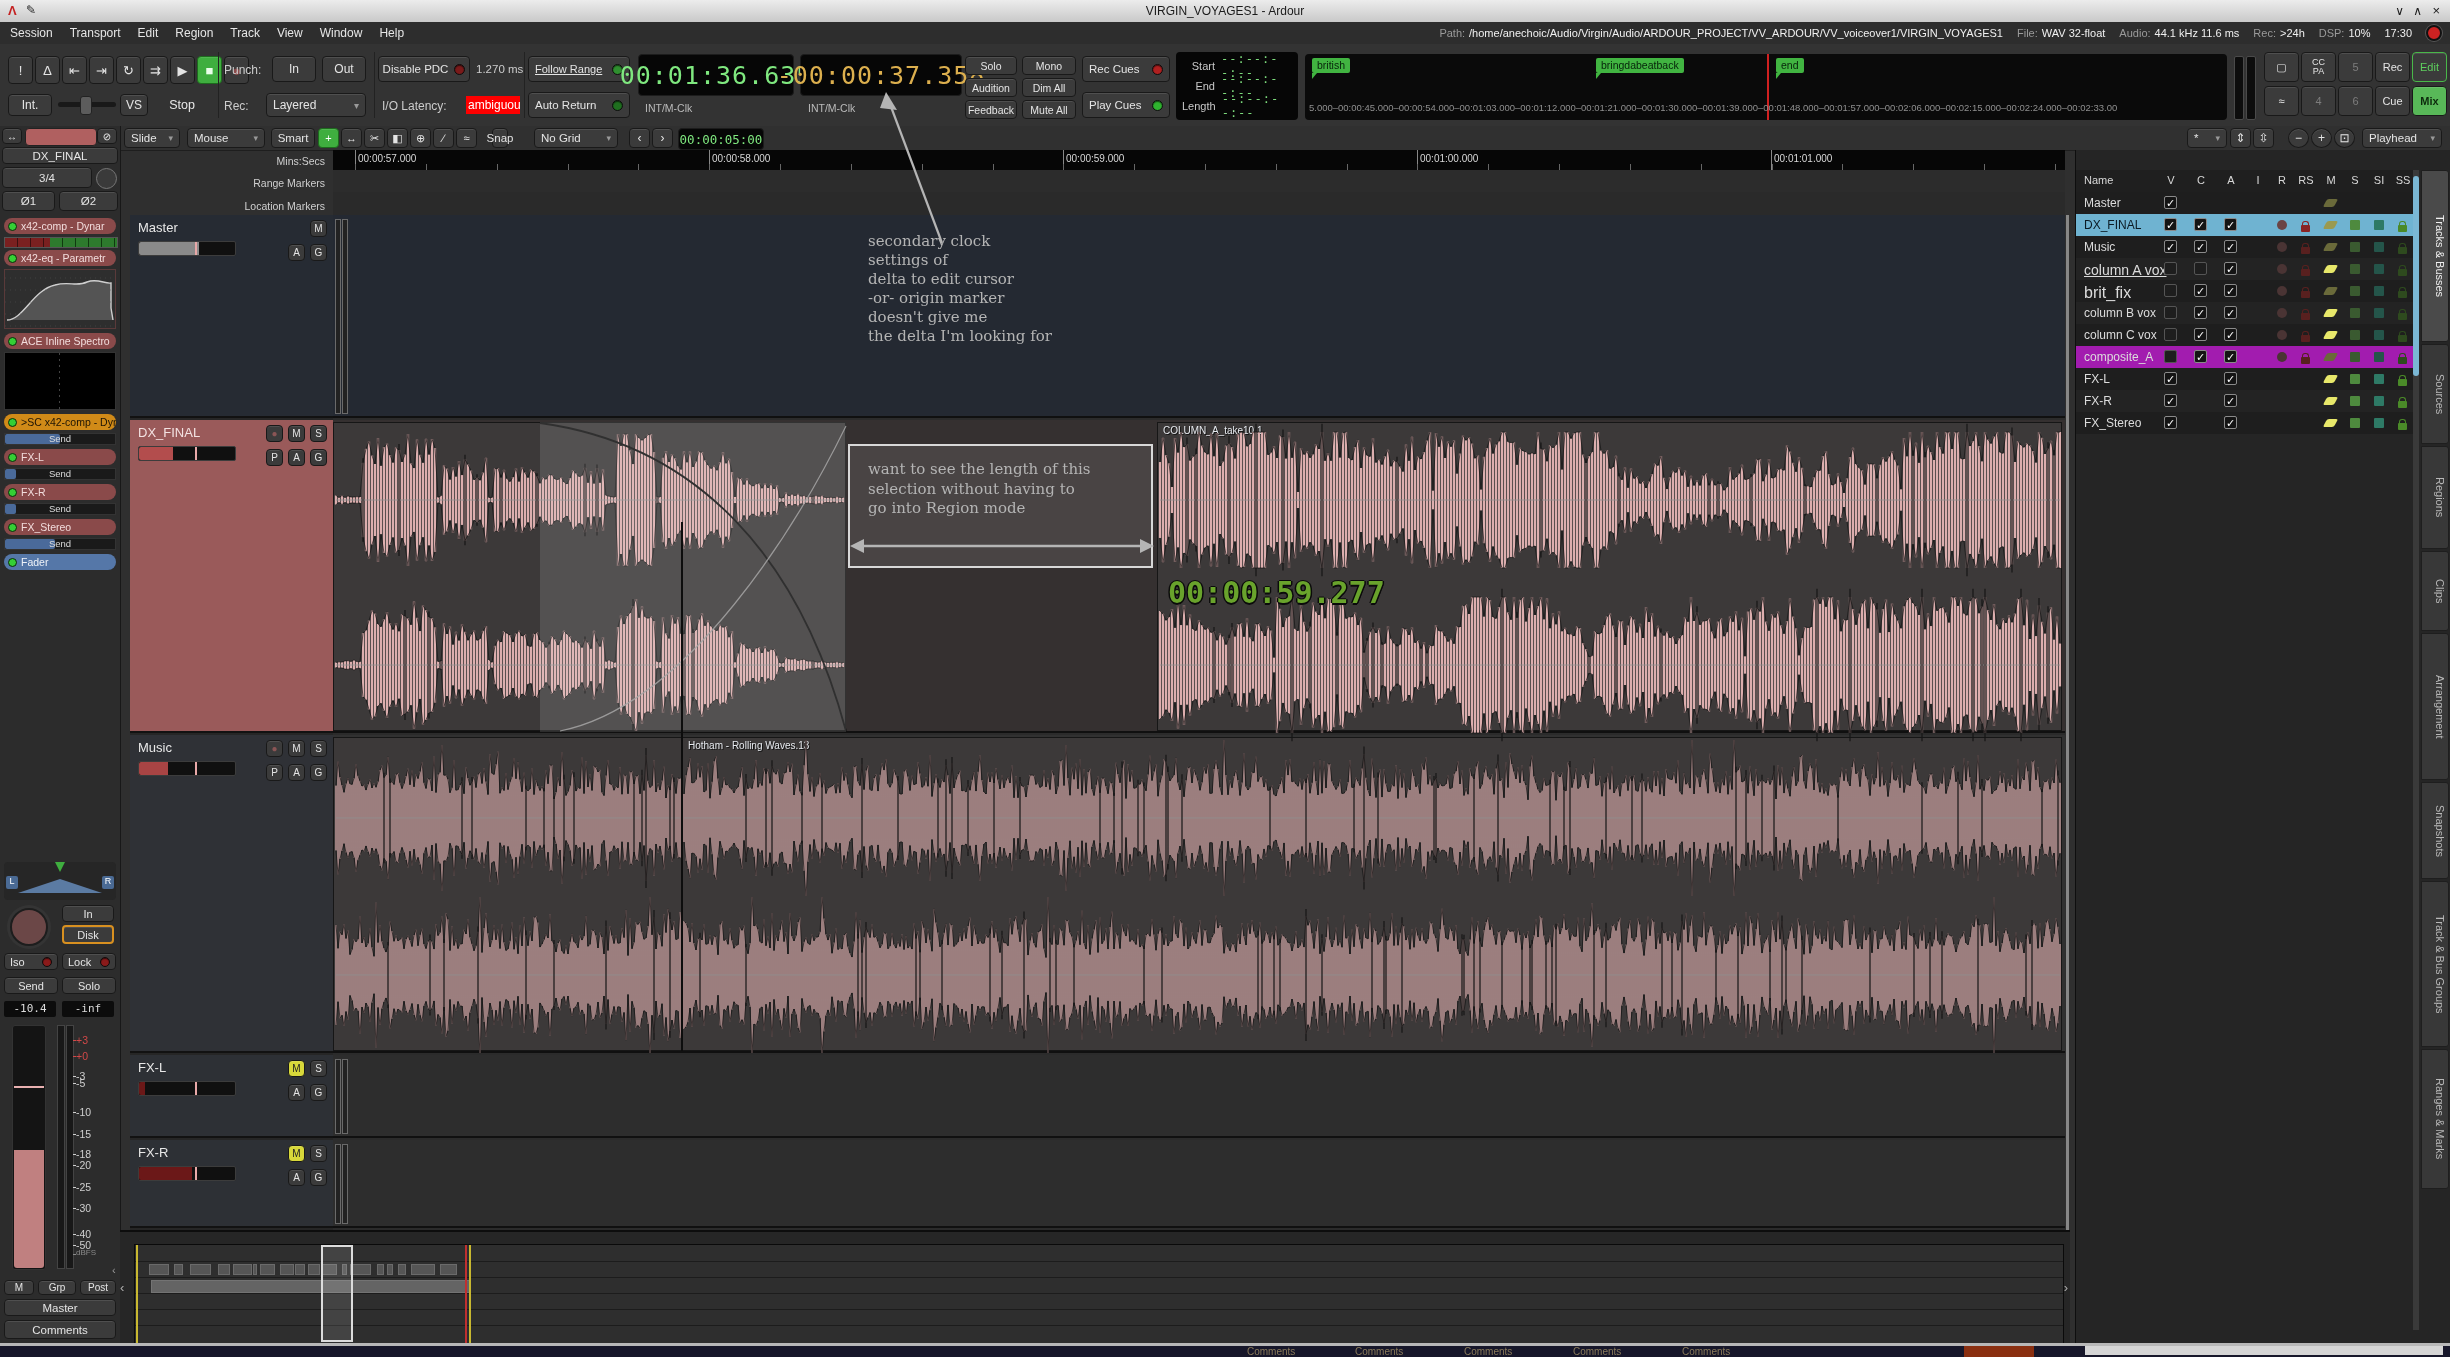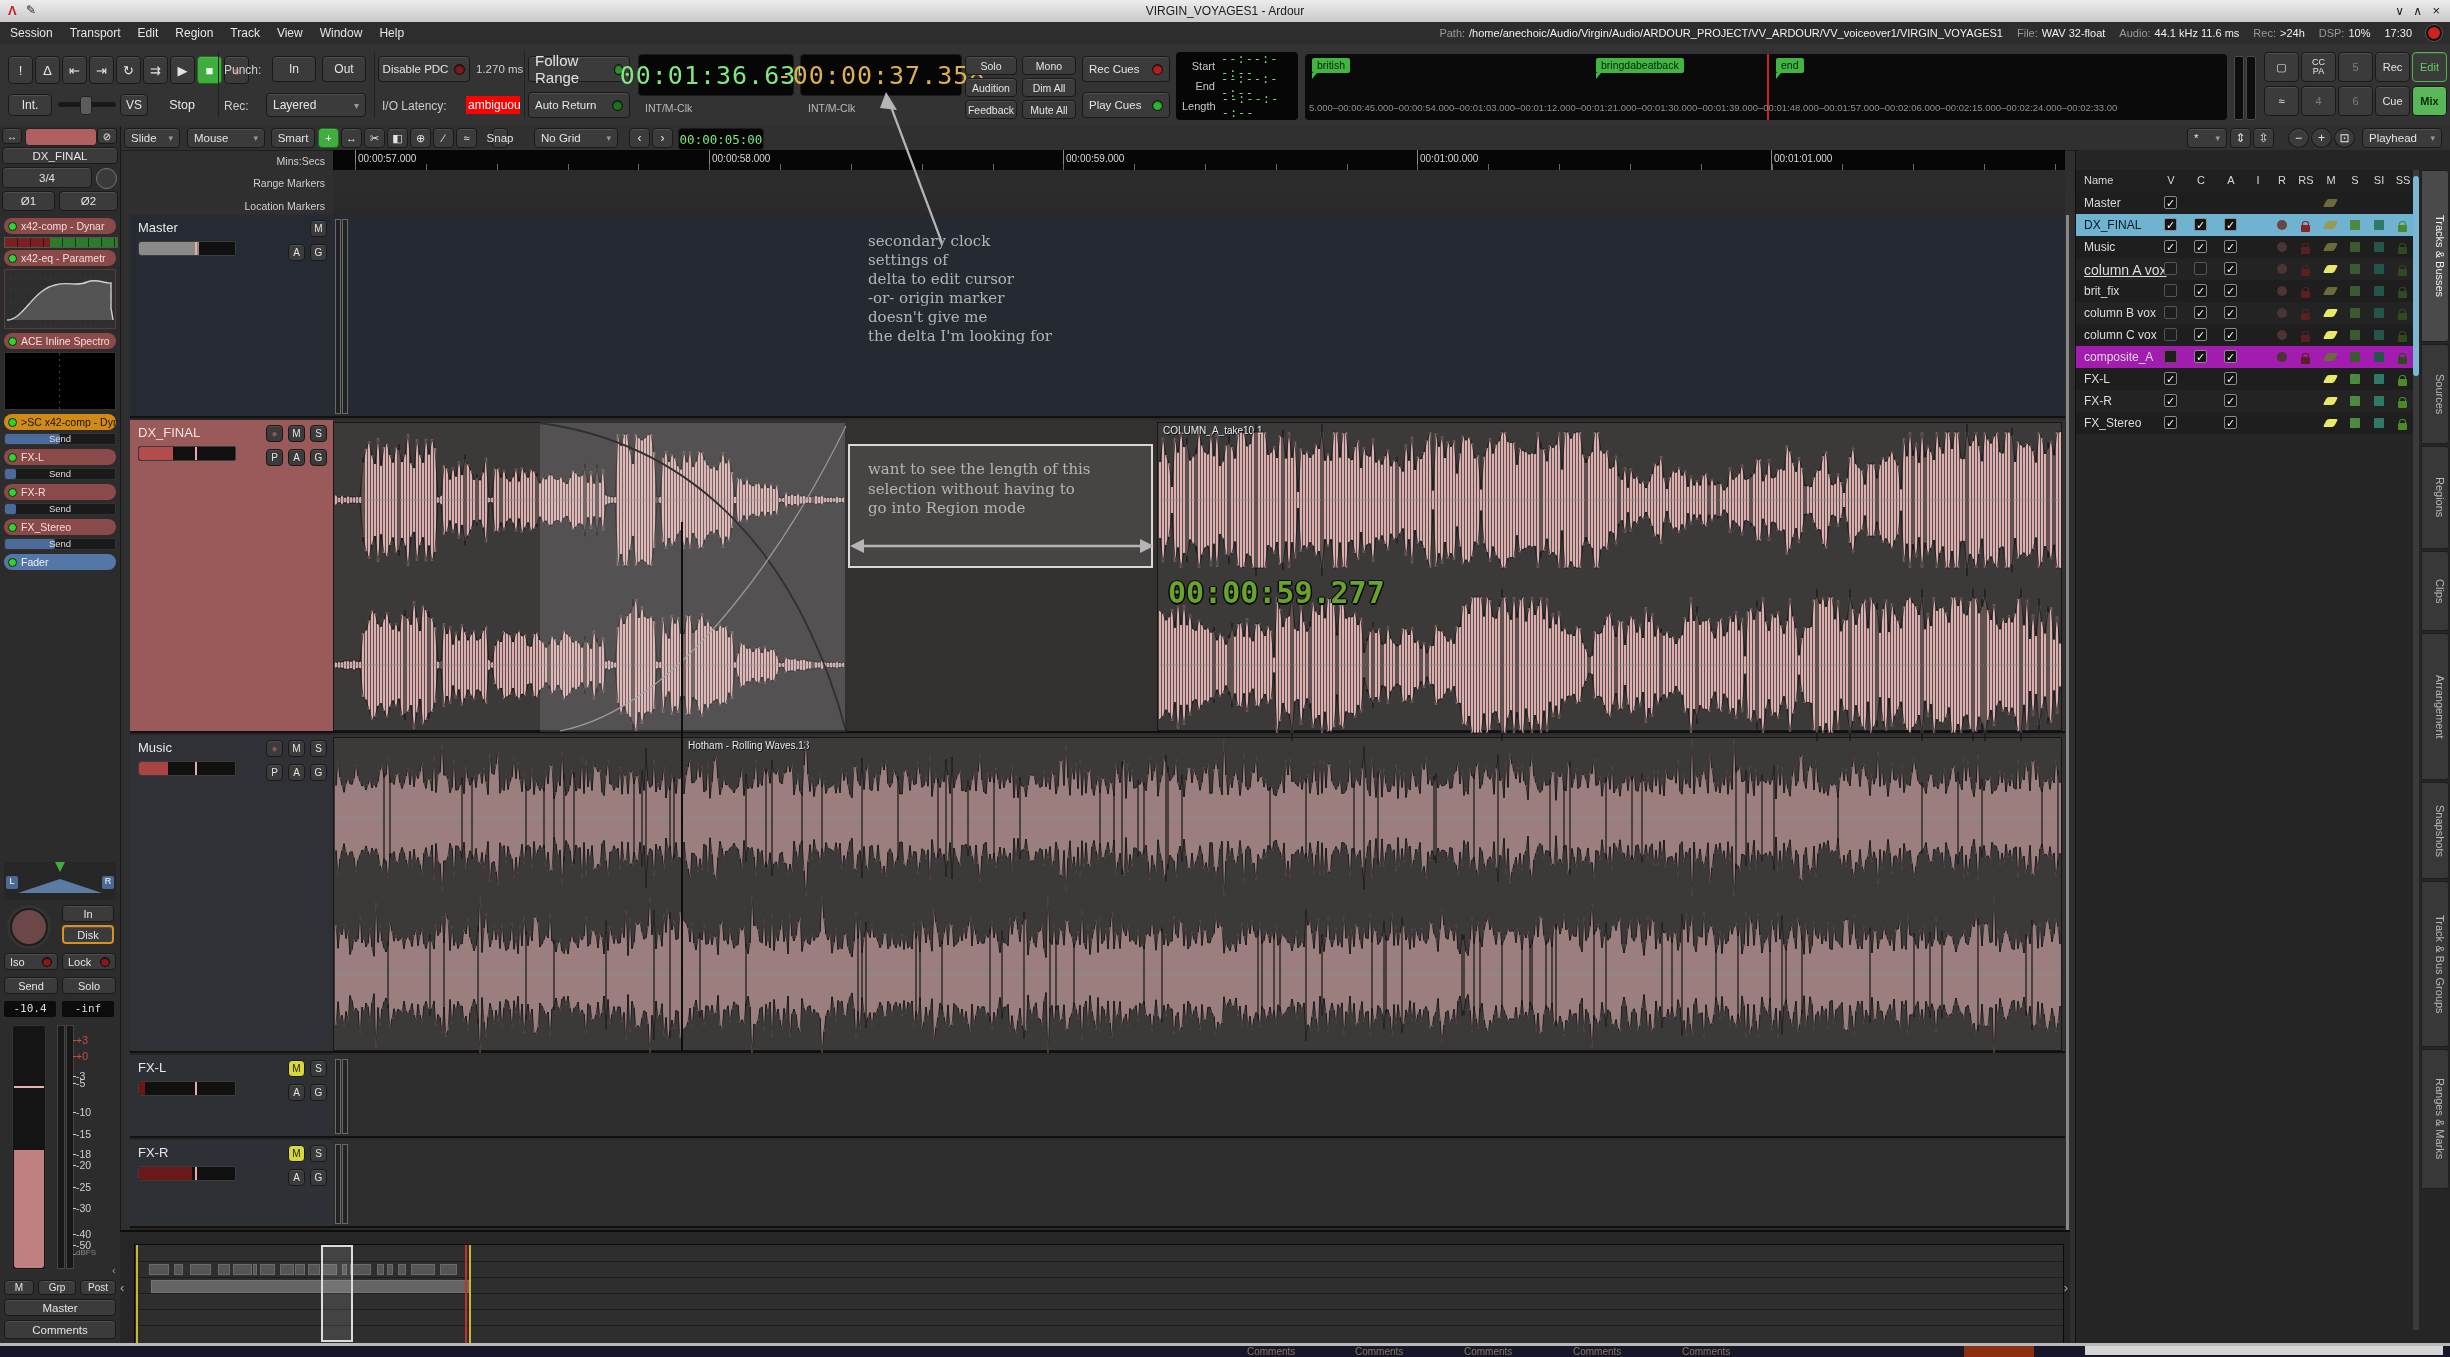--- a/index.html
+++ b/index.html
@@ -109,21 +109,21 @@
       </div>
       <div style="position: absolute; left: 374px; top: 8px; width: 1px; height: 66px; background: rgb(34, 34, 34);"></div>
       <div class="btn" style="left: 378px; top: 12px; width: 92px; height: 26px; font-size: 11.5px;">
         <span>Disable PDC</span>
         <div class="led" style="background: rgb(122, 26, 26);"></div>
       </div>
       <div style="position: absolute; left: 476px; top: 19px; font-size: 11.5px; color: rgb(204, 204, 204);">1.270 ms</div>
       <div style="position: absolute; left: 382px; top: 55px; font-size: 12px; color: rgb(204, 204, 204);">I/O Latency:</div>
       <div style="position: absolute; left: 466px; top: 52px; width: 52px; height: 18px; overflow: hidden; background: rgb(255, 0, 0); color: rgb(255, 255, 255); font-size: 12px; line-height: 18px; padding-left: 2px;">ambiguous</div>
       <div style="position: absolute; left: 524px; top: 8px; width: 1px; height: 66px; background: rgb(34, 34, 34);"></div>
-      <div class="btn" style="left: 528px; top: 12px; width: 102px; height: 26px; font-size: 15px; justify-content: space-between; padding: 0px 6px;">
+      <div class="btn" style="left: 528px; top: 12px; width: 102px; height: 26px; font-size: 11px; justify-content: space-between; padding: 0px 6px; text-decoration: underline;">
         <span>Follow Range</span>
         <div class="led" style="background: rgb(47, 143, 47);"></div>
       </div>
       <div class="btn" style="left: 528px; top: 48px; width: 102px; height: 26px; font-size: 11.5px; justify-content: space-between; padding: 0px 6px;">
         <span>Auto Return</span>
         <div class="led" style="background: rgb(31, 111, 31);"></div>
       </div>
       <div class="clockbox" style="left: 638px; top: 10px; width: 154px; height: 40px; font-size: 25px; color: rgb(127, 232, 127); letter-spacing: 1px;">00:01:36.635</div>
       <div style="position: absolute; left: 645px; top: 58px; font-size: 10.5px; color: rgb(187, 187, 187);">INT/M-Clk</div>
       <div class="clockbox" style="left: 800px; top: 10px; width: 160px; height: 40px; font-size: 25px; color: rgb(220, 175, 78); letter-spacing: 1px;">-00:00:37.358</div>
@@ -580,21 +580,21 @@
         <div class="cb off" style="position: absolute; left: 118px; top: 4px;"></div>
         <div class="cb" style="position: absolute; left: 148px; top: 4px;">✓</div>
         <div class="cc" style="position: absolute; left: 201px; top: 6px; background: rgb(74, 52, 52);"></div>
         <div class="lk" style="position: absolute; left: 225px; top: 7px; background: rgb(88, 32, 31); color: rgb(88, 32, 31); border-color: rgb(88, 32, 31);"></div>
         <div class="mp" style="position: absolute; left: 249px; top: 7px; background: rgb(232, 232, 106);"></div>
         <div class="sq" style="position: absolute; left: 274px; top: 6px; background: rgb(58, 90, 48);"></div>
         <div class="sq" style="position: absolute; left: 298px; top: 6px; background: rgb(36, 85, 74);"></div>
         <div class="lk" style="position: absolute; left: 322px; top: 7px; background: rgb(46, 74, 30); color: rgb(46, 74, 30); border-color: rgb(46, 74, 30);"></div>
       </div>
       <div style="position: absolute; left: 0px; top: 130px; width: 340px; height: 22px; background: rgb(30, 30, 30);">
-        <div style="position: absolute; left: 8px; top: 4px; font-size: 12px; color: rgb(220, 220, 220); white-space: nowrap;">brit_fix</div>
+        <div style="position: absolute; left: 8px; top: 4px; font-size: 16px; color: rgb(220, 220, 220); white-space: nowrap;">brit_fix</div>
         <div class="cb off" style="position: absolute; left: 88px; top: 4px;"></div>
         <div class="cb" style="position: absolute; left: 118px; top: 4px;">✓</div>
         <div class="cb" style="position: absolute; left: 148px; top: 4px;">✓</div>
         <div class="cc" style="position: absolute; left: 201px; top: 6px; background: rgb(74, 52, 52);"></div>
         <div class="lk" style="position: absolute; left: 225px; top: 7px; background: rgb(88, 32, 31); color: rgb(88, 32, 31); border-color: rgb(88, 32, 31);"></div>
         <div class="mp" style="position: absolute; left: 249px; top: 7px; background: rgb(106, 106, 58);"></div>
         <div class="sq" style="position: absolute; left: 274px; top: 6px; background: rgb(58, 90, 48);"></div>
         <div class="sq" style="position: absolute; left: 298px; top: 6px; background: rgb(36, 85, 74);"></div>
         <div class="lk" style="position: absolute; left: 322px; top: 7px; background: rgb(46, 74, 30); color: rgb(46, 74, 30); border-color: rgb(46, 74, 30);"></div>
       </div>

